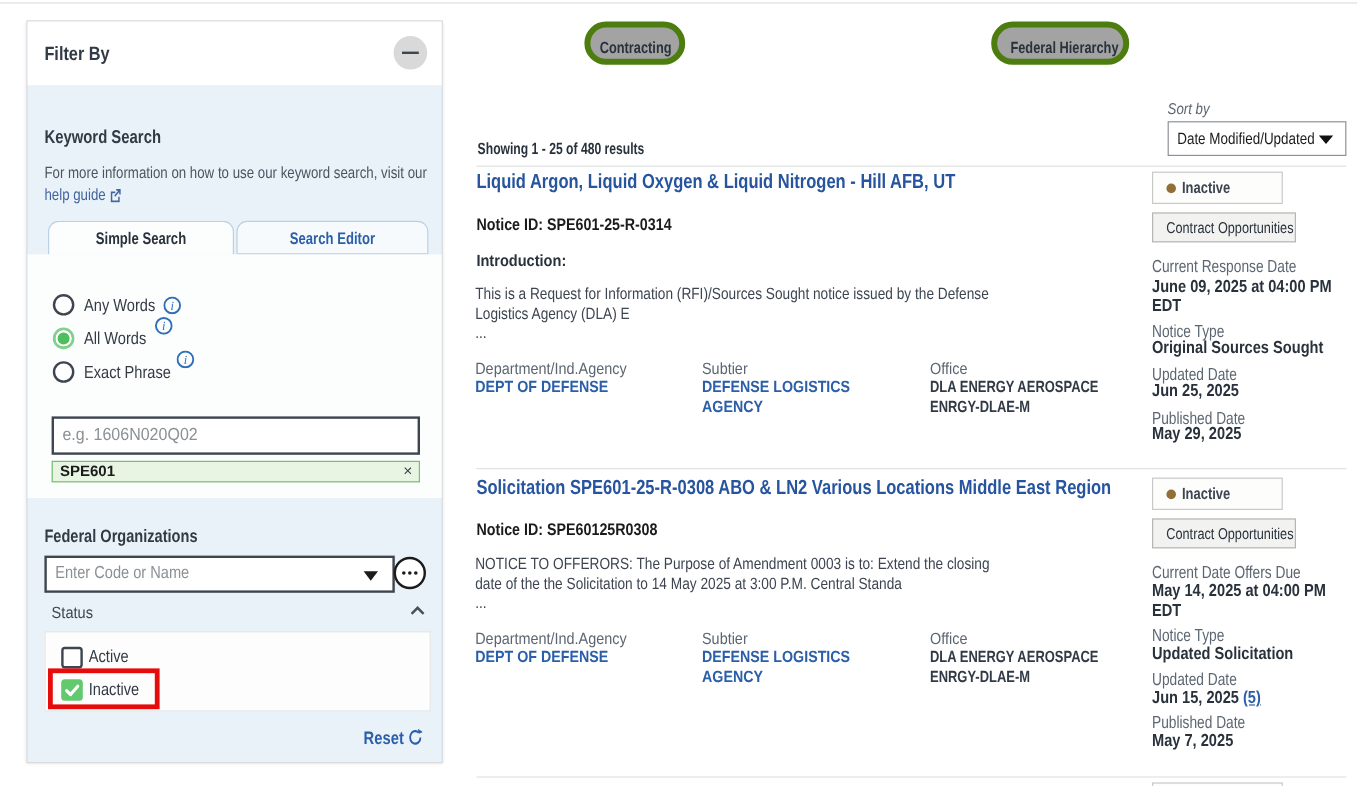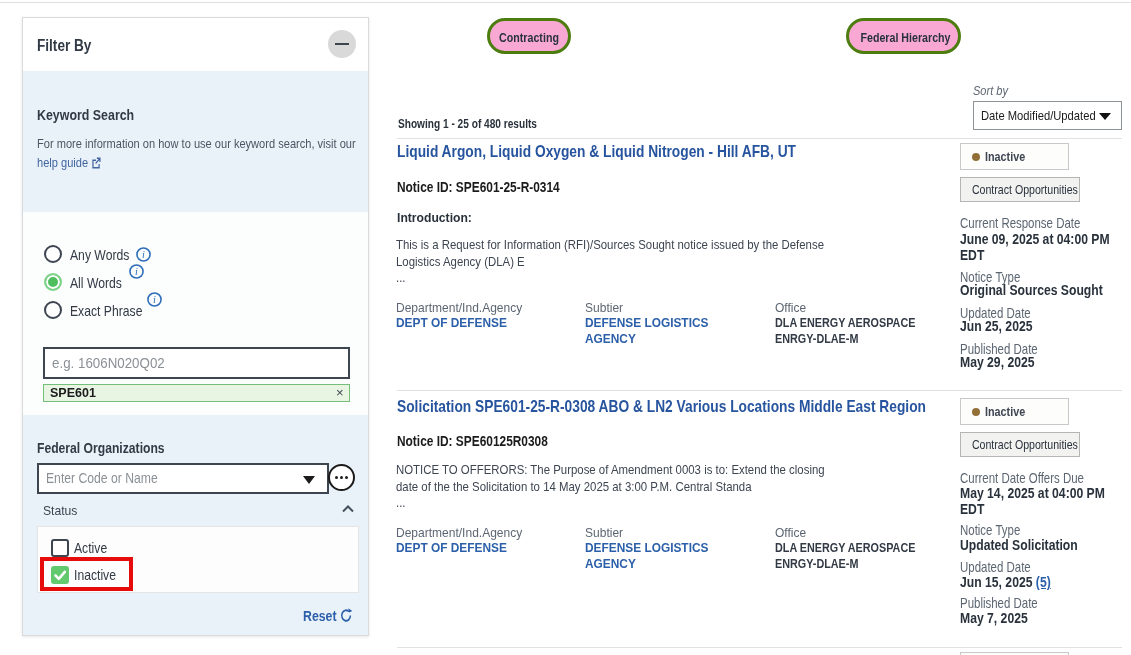--- a/index.html
+++ b/index.html
@@ -30,21 +30,21 @@
 #foinput .caret { position:absolute; right:12px; top:11px; width:0; height:0; border-left:6px solid transparent; border-right:6px solid transparent; border-top:8px solid #1b1b1b; }
 #dots { position:absolute; left:305px; top:446px; width:27px; height:27px; border:2px solid #1b1b1b; border-radius:50%; background:#fff; }
 #dots .d { position:absolute; top:10px; width:3px; height:3px; border-radius:50%; background:#1b1b1b; }
 
 #statusbox { position:absolute; left:14px; top:508px; width:322px; height:67px; background:#fdfdfd; border:1px solid #e3e5e7; }
 .cb { position:absolute; width:18px; height:18px; border:2px solid #3d4551; border-radius:3px; background:#fff; }
 .cb.on { border:none; background:#62c96e; }
 #redbox { position:absolute; left:2px; top:30px; width:93px; height:34px; border:4px solid #e60c0c; }
 
 
-.pill { position:absolute; top:18px; height:36px; border-radius:18px; background:#f9a8d4; border:3px solid #4d7c0f; font-size:13.5px; font-weight:bold; color:#29323c; line-height:34px; text-align:center; }
+.pill { position:absolute; top:18px; height:36px; border-radius:18px; background:#a3a3a3; border:5px solid #4d7c0f; font-size:13.5px; font-weight:bold; color:#29323c; line-height:34px; text-align:center; }
 .pill.active { background:#e4eff9; border:2px solid #538fc8; color:#1c2d40; line-height:32px; }
 .pill span { display:block; transform:scaleX(0.79); white-space:nowrap; }
 
 #sortsel { position:absolute; left:973px; top:101px; width:149px; height:29px; border:1px solid #8d9297; background:#fff; }
 #sortsel .caret { position:absolute; right:10px; top:11px; width:0; height:0; border-left:6px solid transparent; border-right:6px solid transparent; border-top:7px solid #111; }
 .hr { position:absolute; left:397px; width:725px; height:1px; background:#dfe1e2; }
 
 .badge { position:absolute; left:960px; width:109px; height:27px; background:#fdfdfc; border:1px solid #c9c9c7; }
 .badge .dot { position:absolute; left:11px; top:9px; width:8px; height:8px; border-radius:50%; background:#936f38; }
 .cobtn { position:absolute; left:960px; width:120px; height:25px; background:#f2f2f0; border:1px solid #b5b5b3; font-size:13px; font-weight:normal; color:#29323c; line-height:23px; text-align:center; }
@@ -60,20 +60,26 @@
     <div class="tx" style="left:14px; top:19px; font-size:16px; font-weight:bold; color:#323a45; transform:scaleX(0.85);">Filter By</div>
     <div id="minus"></div>
 
     <div class="tx" style="left:14px; top:88px; font-size:15.5px; font-weight:bold; color:#323a45; transform:scaleX(0.80);">Keyword Search</div>
     <div class="tx" style="left:14px; top:118px; font-size:13.5px; color:#4a5561; transform:scaleX(0.82);">For more information on how to use our keyword search, visit our</div>
     <div class="tx" style="left:14px; top:137px; font-size:13.5px; color:#41649f; transform:scaleX(0.82);">help guide <svg width="13" height="13" viewBox="0 0 13 13" style="vertical-align:-2px">
           <path d="M1.5 3.5 h4.5 v1.5 h-3 v6 h6 v-3 h1.5 v4.5 h-9 z" fill="#41649f"></path>
           <path d="M7 1.5 h4.5 v4.5 h-1.5 v-2 l-4 4 -1 -1 4 -4 h-2 z" fill="#41649f"></path>
         </svg></div>
 
+    <div class="tab" id="tab1">
+        <span>Simple Search</span>
+      </div>
+    <div class="tab" id="tab2">
+        <span>Search Editor</span>
+      </div>
     <div id="whitebox"></div>
 
     <div class="rcirc" style="top:227px;"></div>
     <div class="tx" style="left:47px; top:229px; font-size:14.5px; color:#323a45; transform:scaleX(0.84);">Any Words</div>
     <svg class="info" style="left:113px; top:229px;" viewBox="0 0 16 16">
         <circle cx="8" cy="8" r="7" fill="none" stroke="#2f6eb8" stroke-width="1.7"></circle>
         <text x="8" y="12" font-size="11" font-style="italic" font-family="Liberation Serif" fill="#2f6eb8" text-anchor="middle">i</text>
       </svg>
 
     <div class="rcirc on" style="top:255px;"></div>
@@ -124,21 +130,21 @@
 
     <div class="tx" style="left:280px; top:589px; font-size:15px; font-weight:bold; color:#2b5fa9; transform:scaleX(0.82);">Reset <svg width="15" height="15" viewBox="0 0 16 16" style="vertical-align:-2px">
           <path d="M13.6 8 a5.6 5.6 0 1 1 -1.8 -4.1" fill="none" stroke="#2b5fa9" stroke-width="2"></path>
           <path d="M10.8 0.3 l1.2 4.4 l4.2 -1.4 z" fill="#2b5fa9"></path>
         </svg></div>
   </div>
 
   <div class="pill" style="left:487px; width:84px;">
       <span>Contracting</span>
     </div>
-  <div class="pill" style="left:846px; width:115px;">
+  <div class="pill" style="left:826px; width:115px;">
       <span>Federal Hierarchy</span>
     </div>
 
   <div class="tx" style="left:973px; top:83px; font-size:13px; font-style:italic; color:#5c6672; transform:scaleX(0.85);">Sort by</div>
   <div id="sortsel">
       <div class="caret"></div>
     </div>
   <div class="tx" style="left:981px; top:108px; font-size:13.5px; color:#1b1b1b; transform:scaleX(0.83);">Date Modified/Updated</div>
   <div class="tx" style="left:398px; top:116px; font-size:13.5px; font-weight:bold; color:#29323c; transform:scaleX(0.75);">Showing 1 - 25 of 480 results</div>
   <div class="hr" style="top:138px;"></div>

